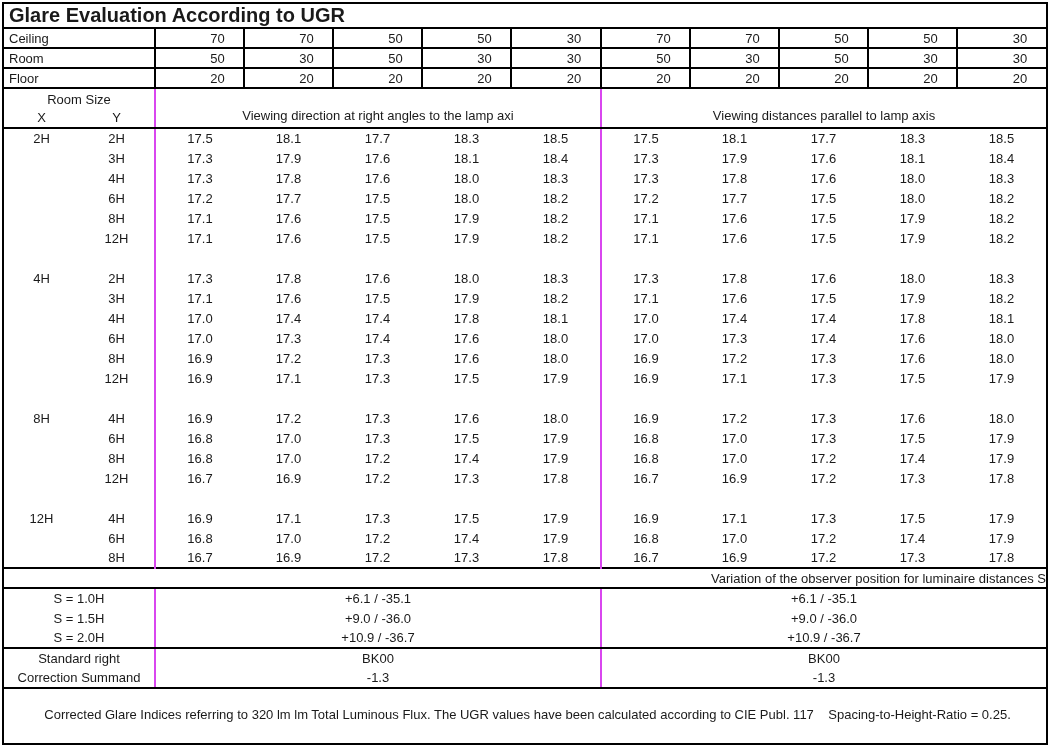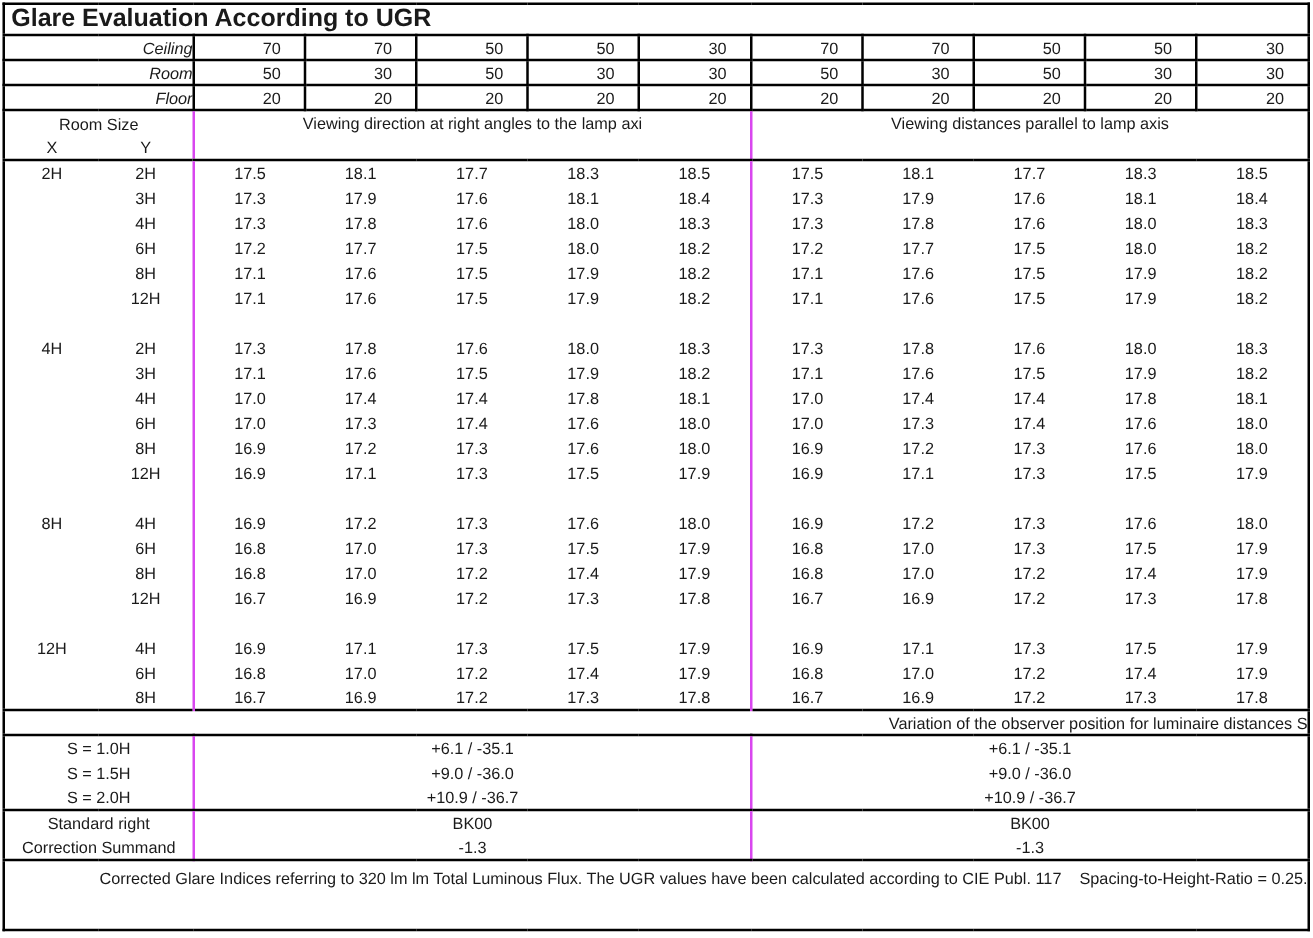--- a/index.html
+++ b/index.html
@@ -26,36 +26,36 @@
     overflow: hidden;
   }
   td.title-cell {
     height: 24px;
     font-size: 20px;
     font-weight: bold;
     text-align: left;
     padding-left: 5px;
     border-bottom: 2px solid #000;
   }
-  td.lbl-left { text-align: right; padding-left: 5px; font-style: italic; }
+  td.lbl-left { text-align: left; padding-left: 5px; }
   .b-all  { border: 2px solid #000; padding-left: 36px; }
   .div-r  { border-right: 2px solid #d946ef; }
   .bot-line { border-bottom: 2px solid #000; }
-  td.heading { vertical-align: top; padding-top: 2px; }
+  td.heading { vertical-align: top; padding-top: 19px; }
   td.room-size { vertical-align: bottom; padding-bottom: 1px; }
   td.variation-cell {
     text-align: right; padding-left: 5px;
     border-top: 2px solid #000;
     border-bottom: 2px solid #000;
   }
   td.footer-cell {
     height: 56px;
-    text-align: right;
+    text-align: center;
     vertical-align: top;
-    padding: 6px 0 0 5px;
+    padding: 18px 0 0 5px;
     white-space: pre;
   }
 </style>
 </head>
 <body>
 
 <div class="wrap">
   <table class="ugr">
     <colgroup>
       <col style="width:76px">

